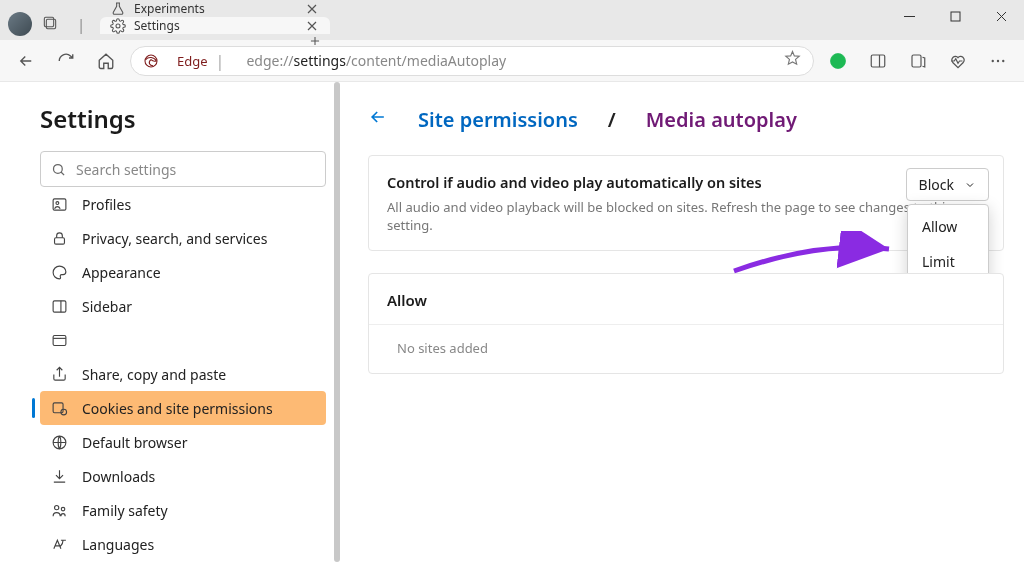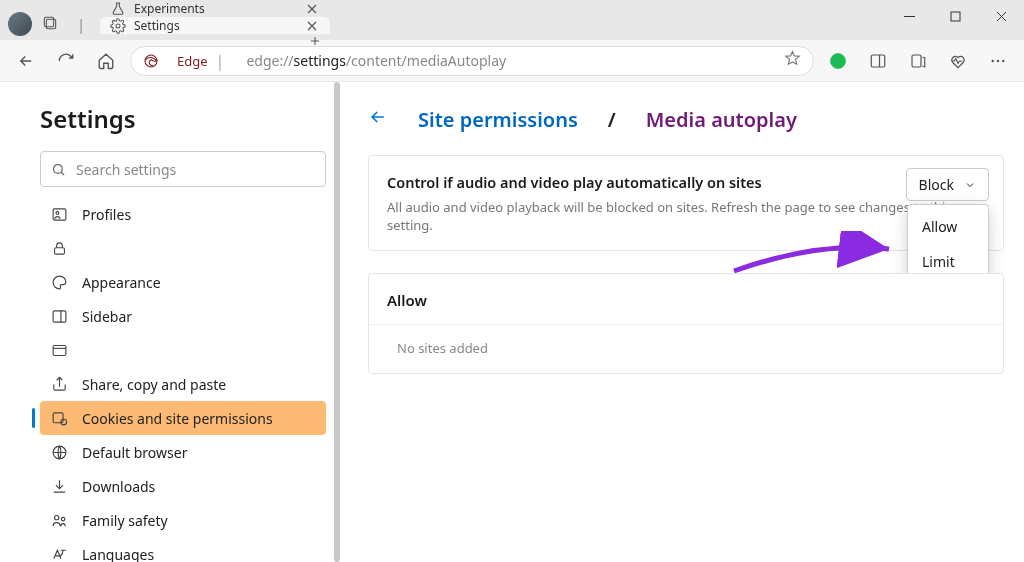--- a/index.html
+++ b/index.html
@@ -34,21 +34,21 @@
 .addr .star { margin-left: auto; color: #777; }
 .tb-icon { width: 32px; height: 32px; display: flex; align-items: center; justify-content: center; color: #555; }
 .tb-icon.green svg { fill: #1db954; stroke: #1db954; }
 .tb-icon svg { width: 18px; height: 18px; }
 
 
 .main { display: flex; height: calc(562px - 40px - 42px); }
 .sidebar { width: 340px; padding: 20px 14px 0 40px; position: relative; }
 .sidebar::after { content: ""; position: absolute; right: 0; top: 0; bottom: 0; width: 6px; background: #c8c8c8; border-radius: 3px; }
 .sidebar h1 { font-size: 24px; font-weight: 600; margin-bottom: 16px; color: #1b1b1b; }
-.search-box { height: 36px; border: 1px solid #ccc; border-radius: 4px; display: flex; align-items: center; padding: 0 10px; gap: 10px; margin-bottom: 10px; }
+.search-box { height: 36px; border: 1px solid #ccc; border-radius: 4px; display: flex; align-items: center; padding: 0 10px; gap: 10px; }
 .search-box svg { width: 15px; height: 15px; color: #666; }
 .search-box input { border: none; outline: none; flex: 1; font-size: 14px; color: #333; }
 .search-box input::placeholder { color: #888; }
 .nav { display: flex; flex-direction: column; }
 .nav-item { height: 34px; display: flex; align-items: center; gap: 14px; padding: 0 10px; font-size: 14px; color: #222; border-radius: 4px; position: relative; }
 .nav-item.selected { background: #fdba74; }
 .nav-item.selected::before { content: ""; position: absolute; left: -8px; top: 7px; bottom: 7px; width: 3px; background: #0078d4; border-radius: 2px; }
 .nav-item .ic { width: 18px; height: 18px; display: flex; align-items: center; justify-content: center; color: #444; }
 .nav-item .ic svg { width: 17px; height: 17px; }
 
@@ -231,20 +231,21 @@
           </span>
           <span>Profiles</span>
         </div>
       <div class="nav-item">
           <span class="ic">
             <svg viewBox="0 0 24 24" fill="none" stroke="currentColor" stroke-width="1.6">
               <rect x="5" y="11" width="14" height="9" rx="2"></rect>
               <path d="M8 11V8a4 4 0 0 1 8 0v3"></path>
             </svg>
           </span>
+          <span>Privacy, search, and services</span>
         </div>
       <div class="nav-item">
           <span class="ic">
             <svg viewBox="0 0 24 24" fill="none" stroke="currentColor" stroke-width="1.6">
               <path d="M12 3c5 0 9 3.6 9 8 0 3-2 4-4 4h-2a2 2 0 0 0-2 2c0 1 .5 1.5.5 2.5 0 1-1 1.5-1.5 1.5-5 0-9-4-9-9s4-9 9-9z"></path>
             </svg>
           </span>
           <span>Appearance</span>
         </div>
       <div class="nav-item">

